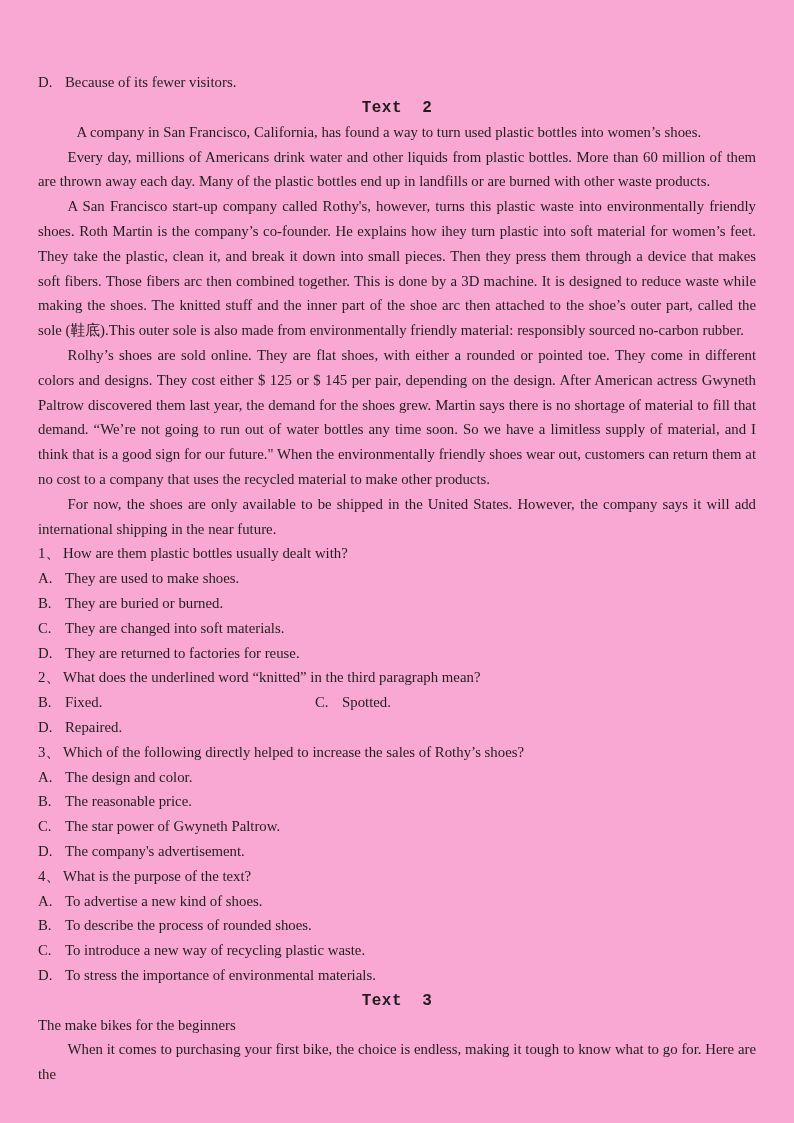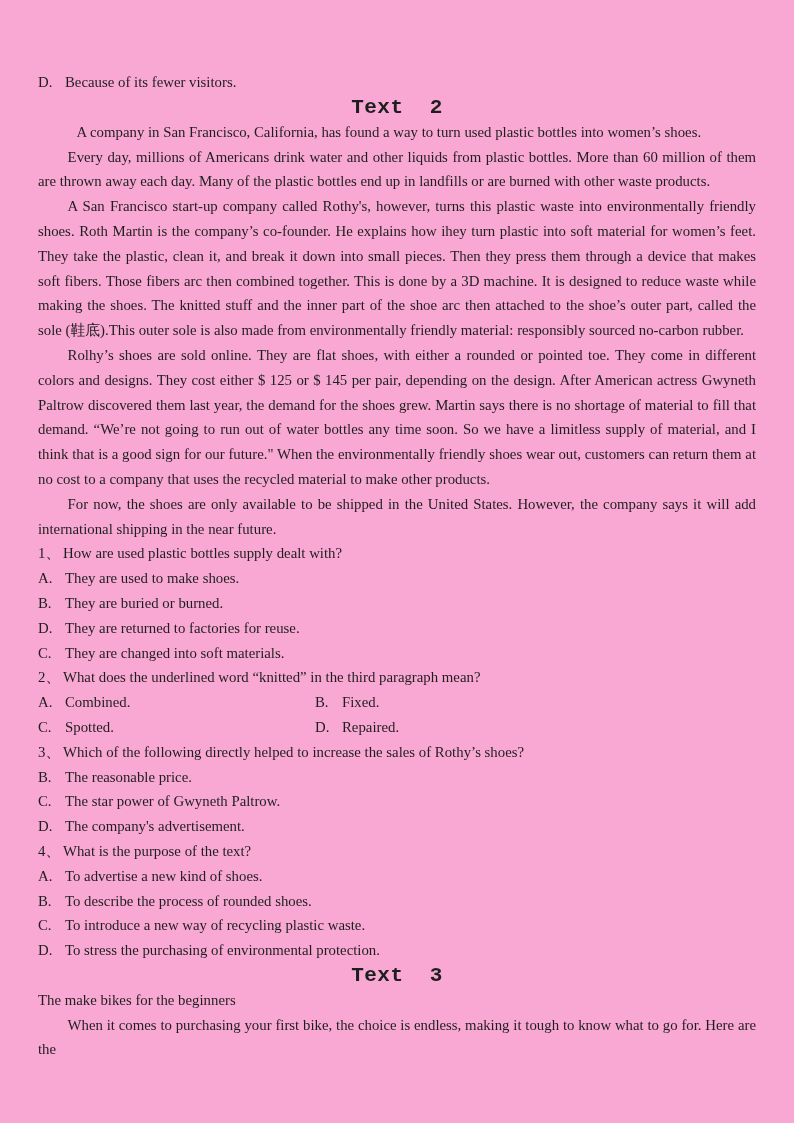--- a/index.html
+++ b/index.html
@@ -13,21 +13,21 @@
     padding: 70px 38px 0 38px;
     font-family: "Liberation Serif", "DejaVu Serif", serif;
     font-size: 14.8px;
     line-height: 24.8px;
     color: #1e1e1e;
   }
   .line { line-height: 24.8px; }
   .heading {
     font-family: "Liberation Mono", "DejaVu Sans Mono", monospace;
     font-weight: bold;
-    font-size: 21px;
+    font-size: 16px;
     line-height: 18px;
     text-align: center;
     white-space: pre;
     letter-spacing: 0.5px;
     margin: 4px 0 3px 0;
   }
   p.para { margin: 0; font-family: Liberation Serif, serif; }
   .indent { text-indent: 2em; }
   .indent-lg { text-indent: 2.6em; }
   .just { text-align: justify; }
@@ -47,59 +47,59 @@
   <h2 class="heading">Text  2</h2>
 
   <p class="para indent-lg">A company in San Francisco, California, has found a way to turn used plastic bottles into women’s shoes.</p>
   <p class="para indent just">Every day, millions of Americans drink water and other liquids from plastic bottles. More than 60 million of them are thrown away each day. Many of the plastic bottles end up in landfills or are burned with other waste products.</p>
   <p class="para indent just">A San Francisco start-up company called Rothy's, however, turns this plastic waste into environmentally friendly shoes. Roth Martin is the company’s co-founder. He explains how ihey turn plastic into soft material for women’s feet. They take the plastic, clean it, and break it down into small pieces. Then they press them through a device that makes soft fibers. Those fibers arc then combined together. This is done by a 3D machine. It is designed to reduce waste while making the shoes. The knitted stuff and the inner part of the shoe arc then attached to the shoe’s outer part, called the sole (鞋底).This outer sole is also made from environmentally friendly  material: responsibly sourced no-carbon rubber.</p>
   <p class="para indent just">Rolhy’s shoes are sold online. They are flat shoes, with either a rounded or pointed toe. They come in different colors and designs. They cost either $ 125 or $ 145 per pair, depending on the design. After American actress Gwyneth Paltrow discovered them last year, the demand for the shoes grew. Martin says there is no shortage of material to fill that demand. “We’re not going to run out of water bottles any time soon. So we have a limitless supply of material, and I think that is a good sign for our future." When the environmentally friendly shoes wear out, customers can return them at no cost to a company that uses the recycled material to make other products.</p>
   <p class="para indent just">For now, the shoes are only available to be shipped in the United States. However, the company says it will add international shipping in the near future.</p>
 
   <div>
     <div class="line">
-      <span class="q-num">1、</span><span>How are used plastic bottles supply dealt with?</span>
+      <span class="q-num">1、</span><span>How are them plastic bottles usually dealt with?</span>
     </div>
     <div class="line">
       <span class="opt-label">A.</span><span>They are used to make shoes.</span>
     </div>
     <div class="line">
       <span class="opt-label">B.</span><span>They are buried or burned.</span>
     </div>
     <div class="line">
-      <span class="opt-label">D.</span><span>They are returned to factories for reuse.</span>
+      <span class="opt-label">C.</span><span>They are changed into soft materials.</span>
     </div>
     <div class="line">
-      <span class="opt-label">C.</span><span>They are changed into soft materials.</span>
+      <span class="opt-label">D.</span><span>They are returned to factories for reuse.</span>
     </div>
   </div>
 
   <div>
     <div class="line">
       <span class="q-num">2、</span><span>What does the underlined word “knitted” in the third paragraph mean?</span>
     </div>
     <div class="opt-grid">
-      <div class="line">
-        <span class="opt-label">A.</span><span>Combined.</span>
-      </div>
       <div class="line">
         <span class="opt-label">B.</span><span>Fixed.</span>
       </div>
       <div class="line">
         <span class="opt-label">C.</span><span>Spotted.</span>
       </div>
       <div class="line">
         <span class="opt-label">D.</span><span>Repaired.</span>
       </div>
     </div>
   </div>
 
   <div>
     <div class="line">
       <span class="q-num">3、</span><span>Which of the following directly helped to increase the sales of Rothy’s shoes?</span>
+    </div>
+    <div class="line">
+      <span class="opt-label">A.</span><span>The design and color.</span>
     </div>
     <div class="line">
       <span class="opt-label">B.</span><span>The reasonable price.</span>
     </div>
     <div class="line">
       <span class="opt-label">C.</span><span>The star power of Gwyneth Paltrow.</span>
     </div>
     <div class="line">
       <span class="opt-label">D.</span><span>The company's advertisement.</span>
     </div>
@@ -112,21 +112,21 @@
     <div class="line">
       <span class="opt-label">A.</span><span>To advertise a new kind of shoes.</span>
     </div>
     <div class="line">
       <span class="opt-label">B.</span><span>To describe the process of rounded shoes.</span>
     </div>
     <div class="line">
       <span class="opt-label">C.</span><span>To introduce a new way of recycling plastic waste.</span>
     </div>
     <div class="line">
-      <span class="opt-label">D.</span><span>To stress the purchasing of environmental protection.</span>
+      <span class="opt-label">D.</span><span>To stress the importance of environmental materials.</span>
     </div>
   </div>
 
   <h2 class="heading">Text  3</h2>
   <div class="line">The make bikes for the beginners</div>
   <p class="para indent just">When it comes to purchasing your first bike, the choice is endless, making it tough to know what to go for. Here are the</p>
 
 </div>
 
 </body></html>

